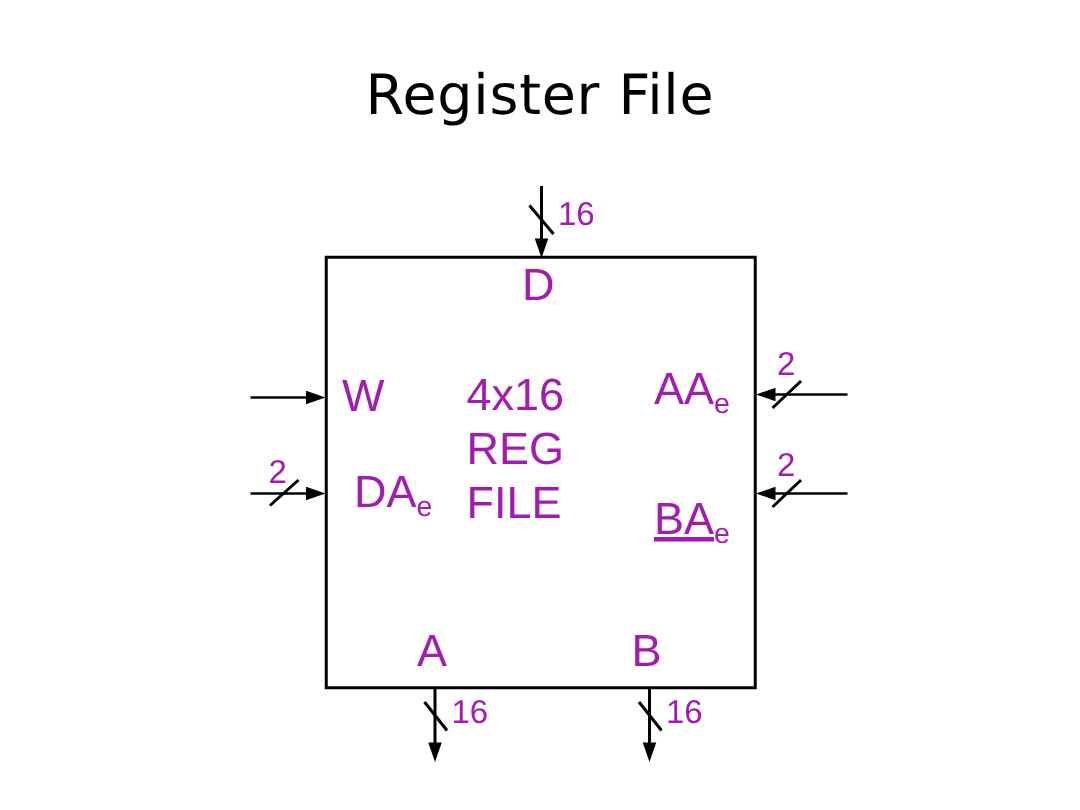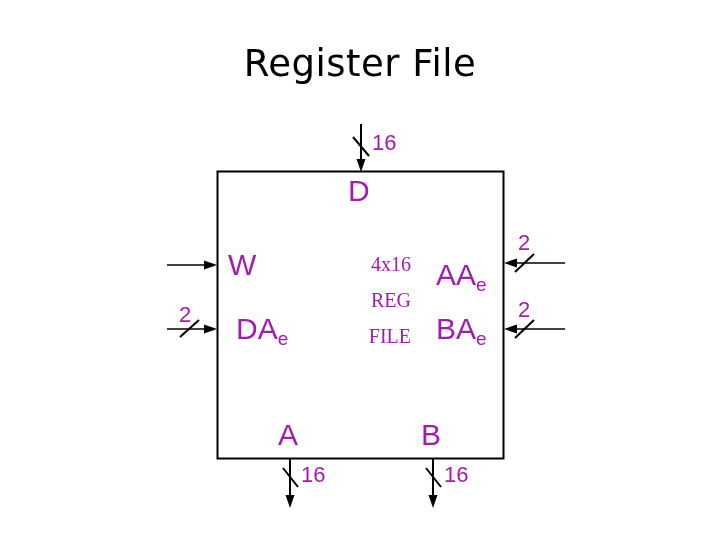--- a/index.html
+++ b/index.html
@@ -41,24 +41,23 @@
     position: absolute;
     font-family: "Liberation Sans", sans-serif;
     color: #a21caf;
     white-space: nowrap;
   }
   .port {
     font-size: 30px;
     line-height: 30px;
   }
   .centerlbl {
-    font-size: 20px;
+    font-size: 30px;
     line-height: 36px;
-    text-align: right;
-    font-family: Liberation Serif, serif;
+    text-align: left;
   }
   .width-lbl {
     font-size: 22px;
     line-height: 22px;
   }
   .sub {
     font-size: 19px;
     vertical-align: baseline;
     position: relative;
     top: 6px;
@@ -112,23 +111,23 @@
   <div class="dtext port" style="left:236px; top:314px;"><span>DA</span><span class="sub">e</span></div>
 
   <div class="dtext width-lbl" style="left:179px; top:304px;">2</div>
 
   <div class="dtext centerlbl" style="left:311px; top:246px; width:100px;">
     <div>4x16</div>
     <div>REG</div>
     <div>FILE</div>
   </div>
 
-  <div class="dtext port" style="left:436px; top:260px;"><span>AA</span><span class="sub">e</span></div>
+  <div class="dtext port" style="left:436px; top:245px;"><span>AA</span><span class="sub">e</span></div>
 
-  <div class="dtext port" style="left:436px; top:314px;"><span>BA</span><span class="sub">e</span></div>
+  <div class="dtext port" style="left:436px; top:332px;text-decoration:underline;"><span>BA</span><span class="sub">e</span></div>
 
   <div class="dtext width-lbl" style="left:518px; top:232px;">2</div>
   <div class="dtext width-lbl" style="left:518px; top:299px;">2</div>
 
   <div class="dtext port" style="left:278px; top:420px;">A</div>
   <div class="dtext port" style="left:421px; top:420px;">B</div>
 
   <div class="dtext width-lbl" style="left:301px; top:464px;">16</div>
   <div class="dtext width-lbl" style="left:444px; top:464px;">16</div>
 

